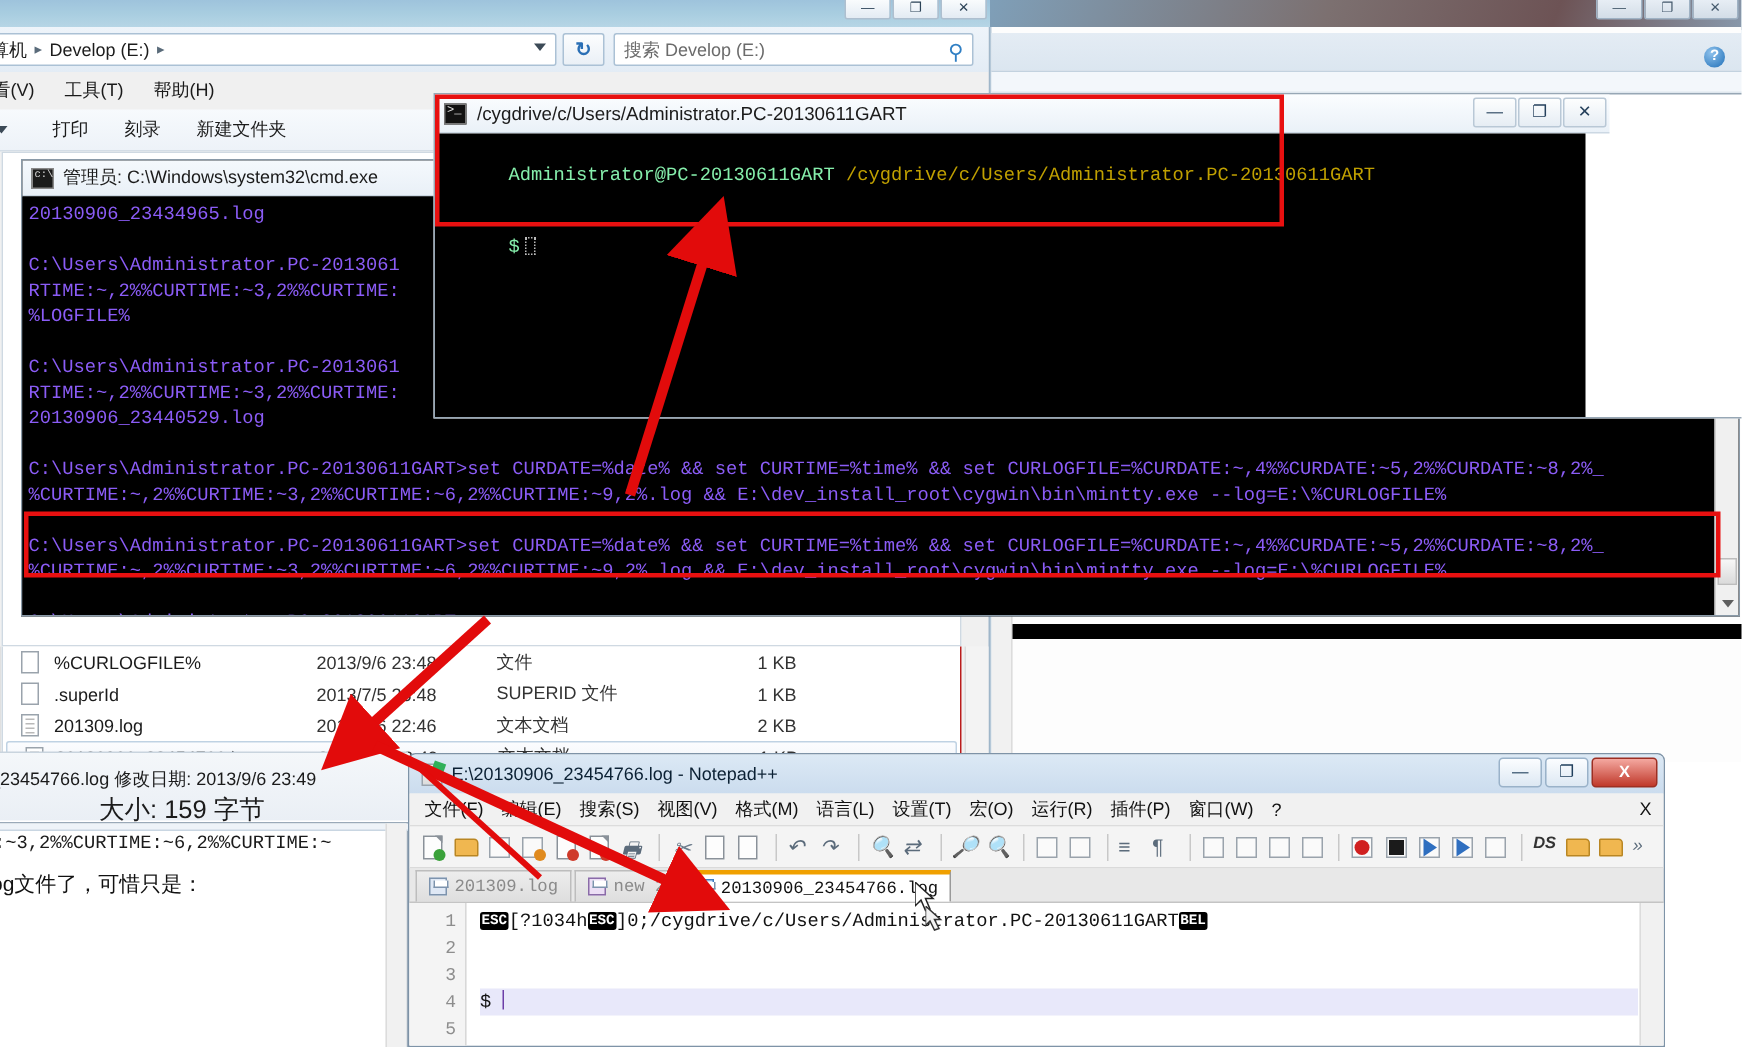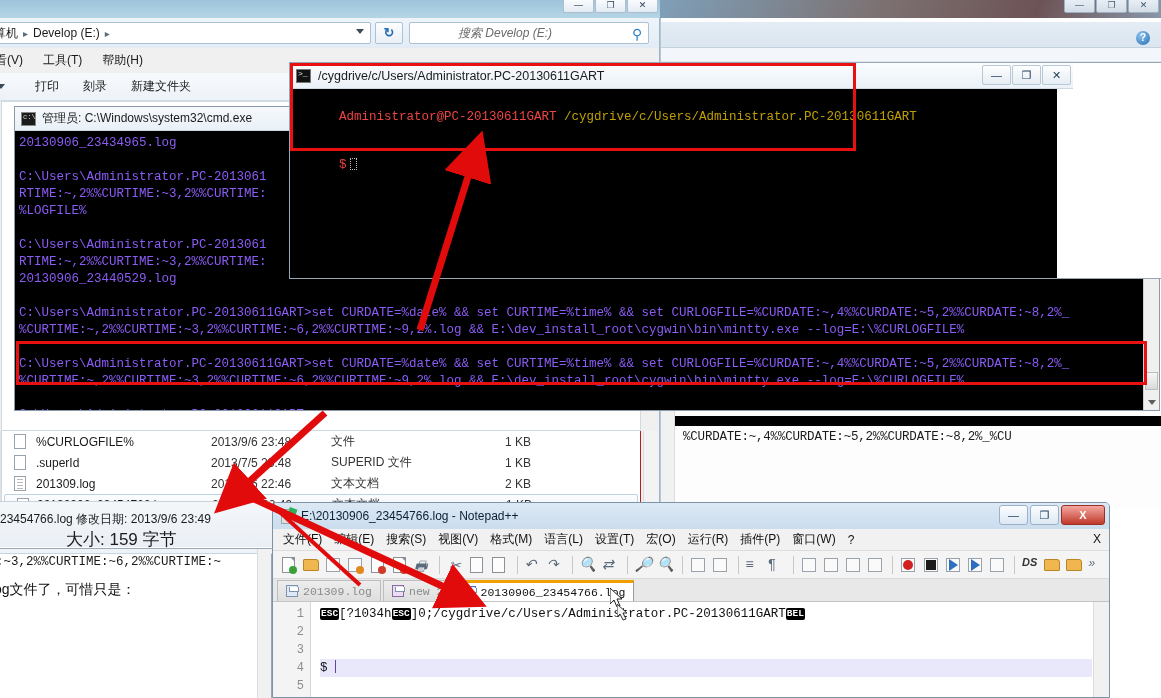--- a/index.html
+++ b/index.html
@@ -118,21 +118,21 @@
     position:absolute; left:392px; top:4px; width:28px; height:22px;
     background:linear-gradient(180deg,#fcfdfe,#eaf0f6);
     border:1px solid #abc1d5; border-radius:2px;
     color:#2a6fb5; font-size:13px; text-align:center; line-height:20px; font-weight:bold;
   }
   .search-box {
     position:absolute; left:426px; top:4px; width:240px; height:22px;
     background:#fff; border:1px solid #abc1d5; border-radius:2px;
     display:flex; align-items:center; padding:0 6px;
   }
-  .search-box .ph { font-style:italic; color:#6b6b6b; font-size:12px;margin-left:42px; }
+  .search-box .ph { color:#6b6b6b; font-size:12px; }
   .search-box .mag {
     position:absolute; right:6px; top:3px; color:#2f7fc4; font-size:14px;
     transform:scaleX(-1);
   }
 
   #exp-menubar {
     position:absolute; left:0; top:30px; width:676px; height:25px;
     background:#f0f0f0; display:flex; align-items:center; padding-left:2px;
   }
   #exp-menubar .mi { font-size:12px; color:#1a1a1a; padding:3px 10px; }
@@ -277,21 +277,21 @@
     font-family:"Liberation Mono",monospace; font-size:8px;
   }
   #mintty-title .t{ font-size:12.5px; color:#1b1b1b; }
   #mintty-title .btns{ position:absolute; right:2px; top:2px; display:flex; }
   #mintty-body {
     position:absolute; left:0; top:26px; width:767px; height:189px;
     background:#000; padding:4px 0 0 4px;
     font-family:"Liberation Mono", monospace; font-size:12.5px; line-height:16px;
   }
   #mintty-body .ln{ white-space:pre; }
-  .green{ color:#ef4444; }
+  .green{ color:#86efac; }
   .yellow{ color:#c0a000; }
   .grey{ color:#cccccc; }
   .cursor-blk{
     display:inline-block; width:7px; height:12px;
     border:1px dotted #bbb; vertical-align:-2px; margin-left:3px;
   }
   #mintty-scroll{
     position:absolute; right:0; top:26px; width:16px; height:189px;
     background:#efefef; border-left:1px solid #d3d3d3;
   }
@@ -450,21 +450,20 @@
 
 <div class="abs" id="bgwin-right">
   <div class="ribbon">
     <div class="help-dot">?</div>
   </div>
   <div class="ribbon2"></div>
   <div class="doc-scroll">
     <div class="arrow"></div>
   </div>
   <div class="blackstrip"></div>
-  <div class="doc-text">%CURDATE:~,4%%CURDATE:~5,2%%CURDATE:~8,2%_%CU</div>
 </div>
 
 <div class="abs" id="top-stub-left">
   <div class="s">—</div>
   <div class="s">❐</div>
   <div class="s">✕</div>
 </div>
 <div class="abs" id="top-stub-right">
   <div class="s">—</div>
   <div class="s">❐</div>

